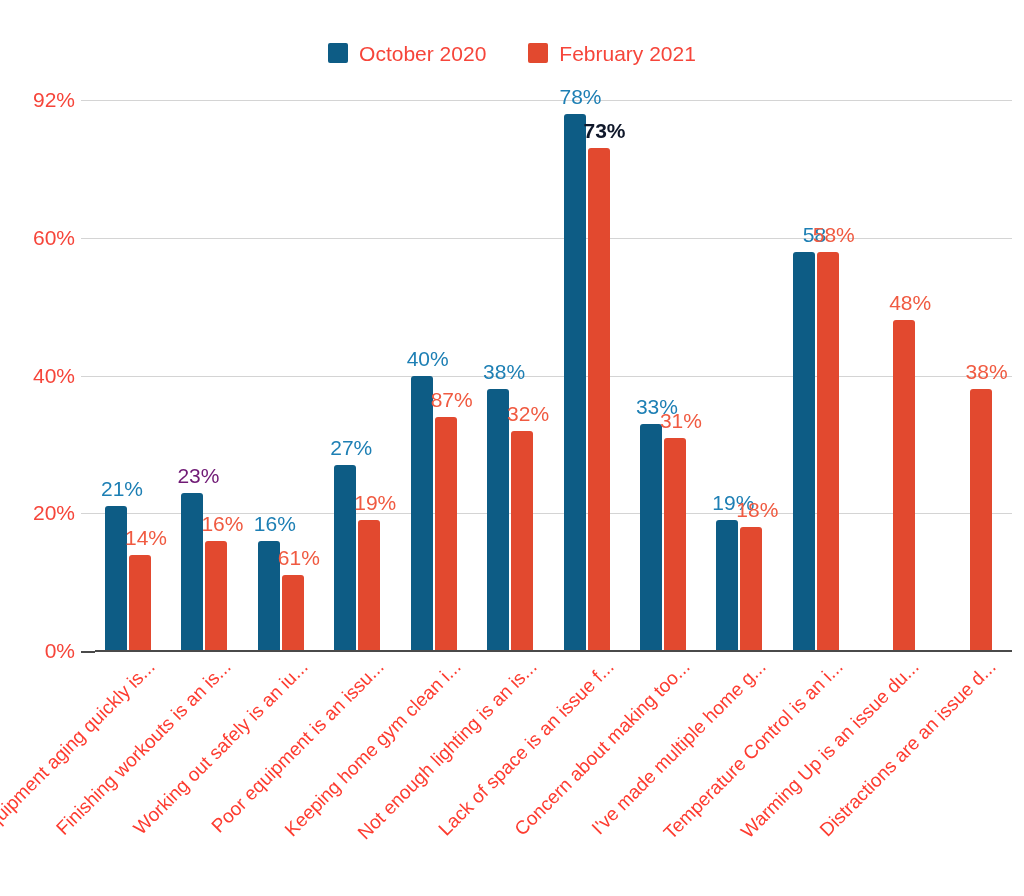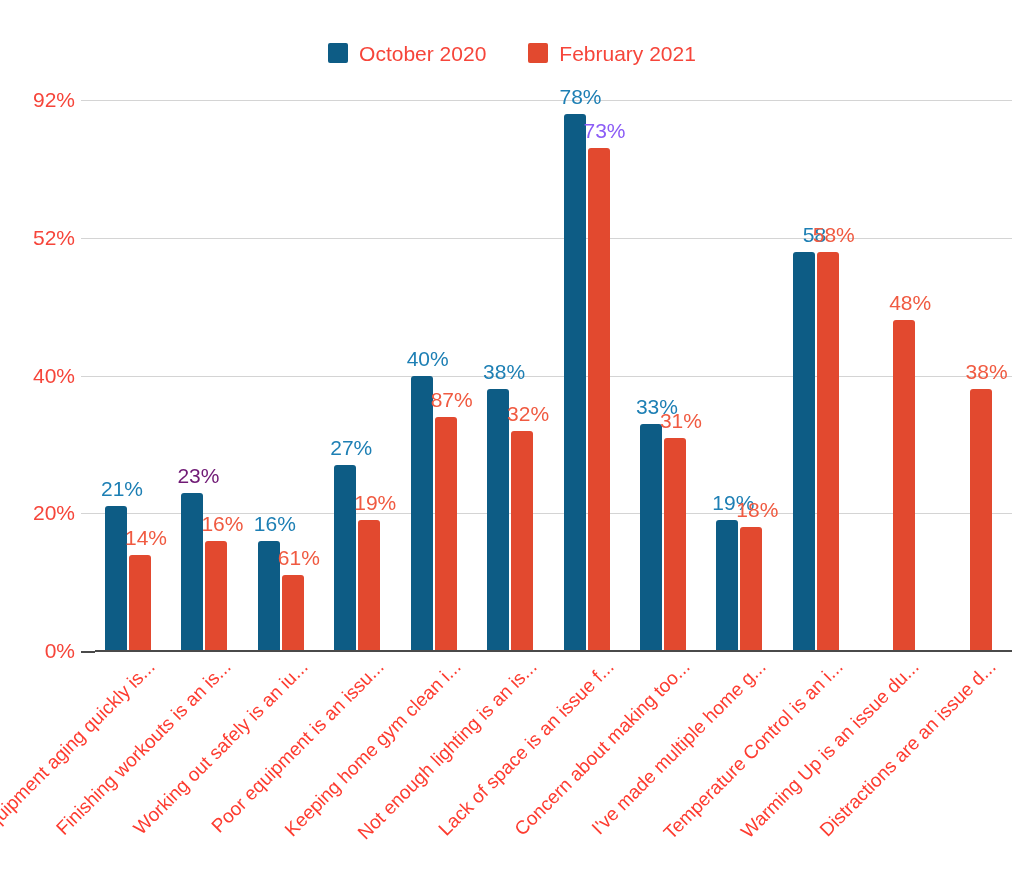--- a/index.html
+++ b/index.html
@@ -190,21 +190,21 @@
         <div class="group" style="left: 382.083px; width: 76.4167px;">
           <div class="bar s0" title="October 2020 38%" style="height: 261.725px; background: rgb(13, 92, 133);"></div>
           <div class="bar-label s0" style="color: rgb(29, 127, 180); left: 6px; bottom: 268.725px;">38%</div>
           <div class="bar s1" title="February 2021 32%" style="height: 220.4px; background: rgb(226, 73, 47);"></div>
           <div class="bar-label s1" style="color: rgb(240, 90, 65); left: 30px; bottom: 227.4px;">32%</div>
         </div>
         <div class="group" style="left: 458.5px; width: 76.4167px;">
           <div class="bar s0" title="October 2020 78%" style="height: 537.225px; background: rgb(13, 92, 133);"></div>
           <div class="bar-label s0" style="color: rgb(29, 127, 180); left: 6px; bottom: 544.225px;">78%</div>
           <div class="bar s1" title="February 2021 73%" style="height: 502.787px; background: rgb(226, 73, 47);"></div>
-          <div class="bar-label s1" style="color: #8b5cf6; left: 30px; bottom: 509.787px;">73%</div>
+          <div class="bar-label s1" style="color: #0f172a; left: 30px; bottom: 509.787px; font-weight: bold;">73%</div>
         </div>
         <div class="group" style="left: 534.917px; width: 76.4167px; text-align: right;">
           <div class="bar s0" title="October 2020 33%" style="height: 227.287px; background: rgb(13, 92, 133);"></div>
           <div class="bar-label s0" style="color: rgb(29, 127, 180); left: 6px; bottom: 234.287px;">33%</div>
           <div class="bar s1" title="February 2021 31%" style="height: 213.512px; background: rgb(226, 73, 47);"></div>
           <div class="bar-label s1" style="color: rgb(240, 90, 65); left: 30px; bottom: 220.512px;">31%</div>
         </div>
         <div class="group" style="left: 611.333px; width: 76.4167px;">
           <div class="bar s0" title="October 2020 19%" style="height: 130.862px; background: rgb(13, 92, 133);"></div>
           <div class="bar-label s0" style="color: rgb(29, 127, 180); left: 6px; bottom: 137.862px;">19%</div>
@@ -229,21 +229,21 @@
     <div class="axis-baseline"></div>
   </div>
 
   <div id="yticks">
       <div class="ytick-label" style="left: 75px; top: 651px; position: absolute; transform: translate(-100%, -50%); color: rgb(246, 69, 58);">0%</div>
       <div style="position: absolute; left: 81px; top: 651px; width: 14px; height: 2px; background: rgb(74, 74, 74);"></div>
       <div class="ytick-label" style="left: 75px; top: 513.25px; position: absolute; transform: translate(-100%, -50%); color: rgb(246, 69, 58);">20%</div>
       <div style="position: absolute; left: 81px; top: 513.25px; width: 14px; height: 1px; background: rgb(212, 212, 212);"></div>
       <div class="ytick-label" style="left: 75px; top: 375.5px; position: absolute; transform: translate(-100%, -50%); color: rgb(246, 69, 58);">40%</div>
       <div style="position: absolute; left: 81px; top: 375.5px; width: 14px; height: 1px; background: rgb(212, 212, 212);"></div>
-      <div class="ytick-label" style="left: 75px; top: 237.75px; position: absolute; transform: translate(-100%, -50%); color: rgb(246, 69, 58);">52%</div>
+      <div class="ytick-label" style="left: 75px; top: 237.75px; position: absolute; transform: translate(-100%, -50%); color: rgb(246, 69, 58);">60%</div>
       <div style="position: absolute; left: 81px; top: 237.75px; width: 14px; height: 1px; background: rgb(212, 212, 212);"></div>
       <div class="ytick-label" style="left: 75px; top: 100px; position: absolute; transform: translate(-100%, -50%); color: rgb(246, 69, 58);">92%</div>
       <div style="position: absolute; left: 81px; top: 100px; width: 14px; height: 1px; background: rgb(212, 212, 212);"></div>
     </div>
 
   <div class="xlabels" id="xlabels">
       <div class="xlabel" style="left: 49px; transform: translateX(-100%) rotate(-45deg); transform-origin: right top; color: rgb(253, 59, 47);">Equipment aging quickly is...</div>
       <div class="xlabel" style="left: 125.417px; transform: translateX(-100%) rotate(-45deg); transform-origin: right top; color: rgb(253, 59, 47);">Finishing workouts is an is...</div>
       <div class="xlabel" style="left: 201.833px; transform: translateX(-100%) rotate(-45deg); transform-origin: right top; color: rgb(253, 59, 47);">Working out safely is an iu...</div>
       <div class="xlabel" style="left: 278.25px; transform: translateX(-100%) rotate(-45deg); transform-origin: right top; color: rgb(253, 59, 47);">Poor equipment is an issu...</div>

